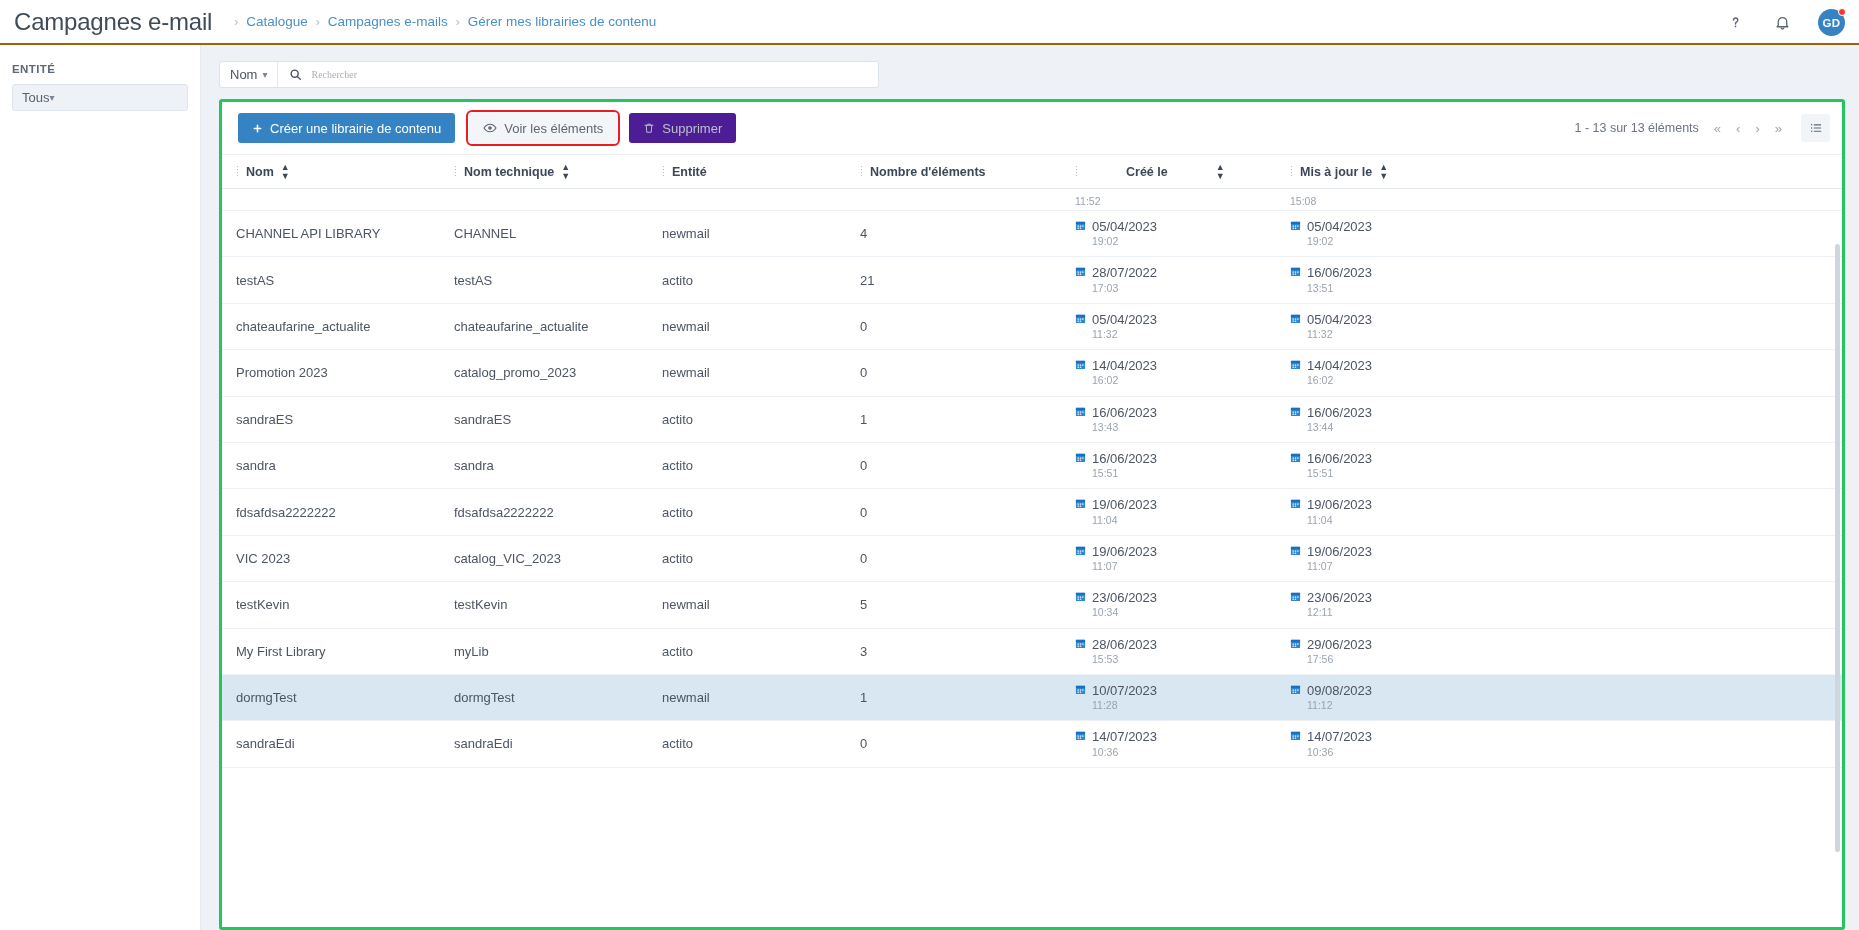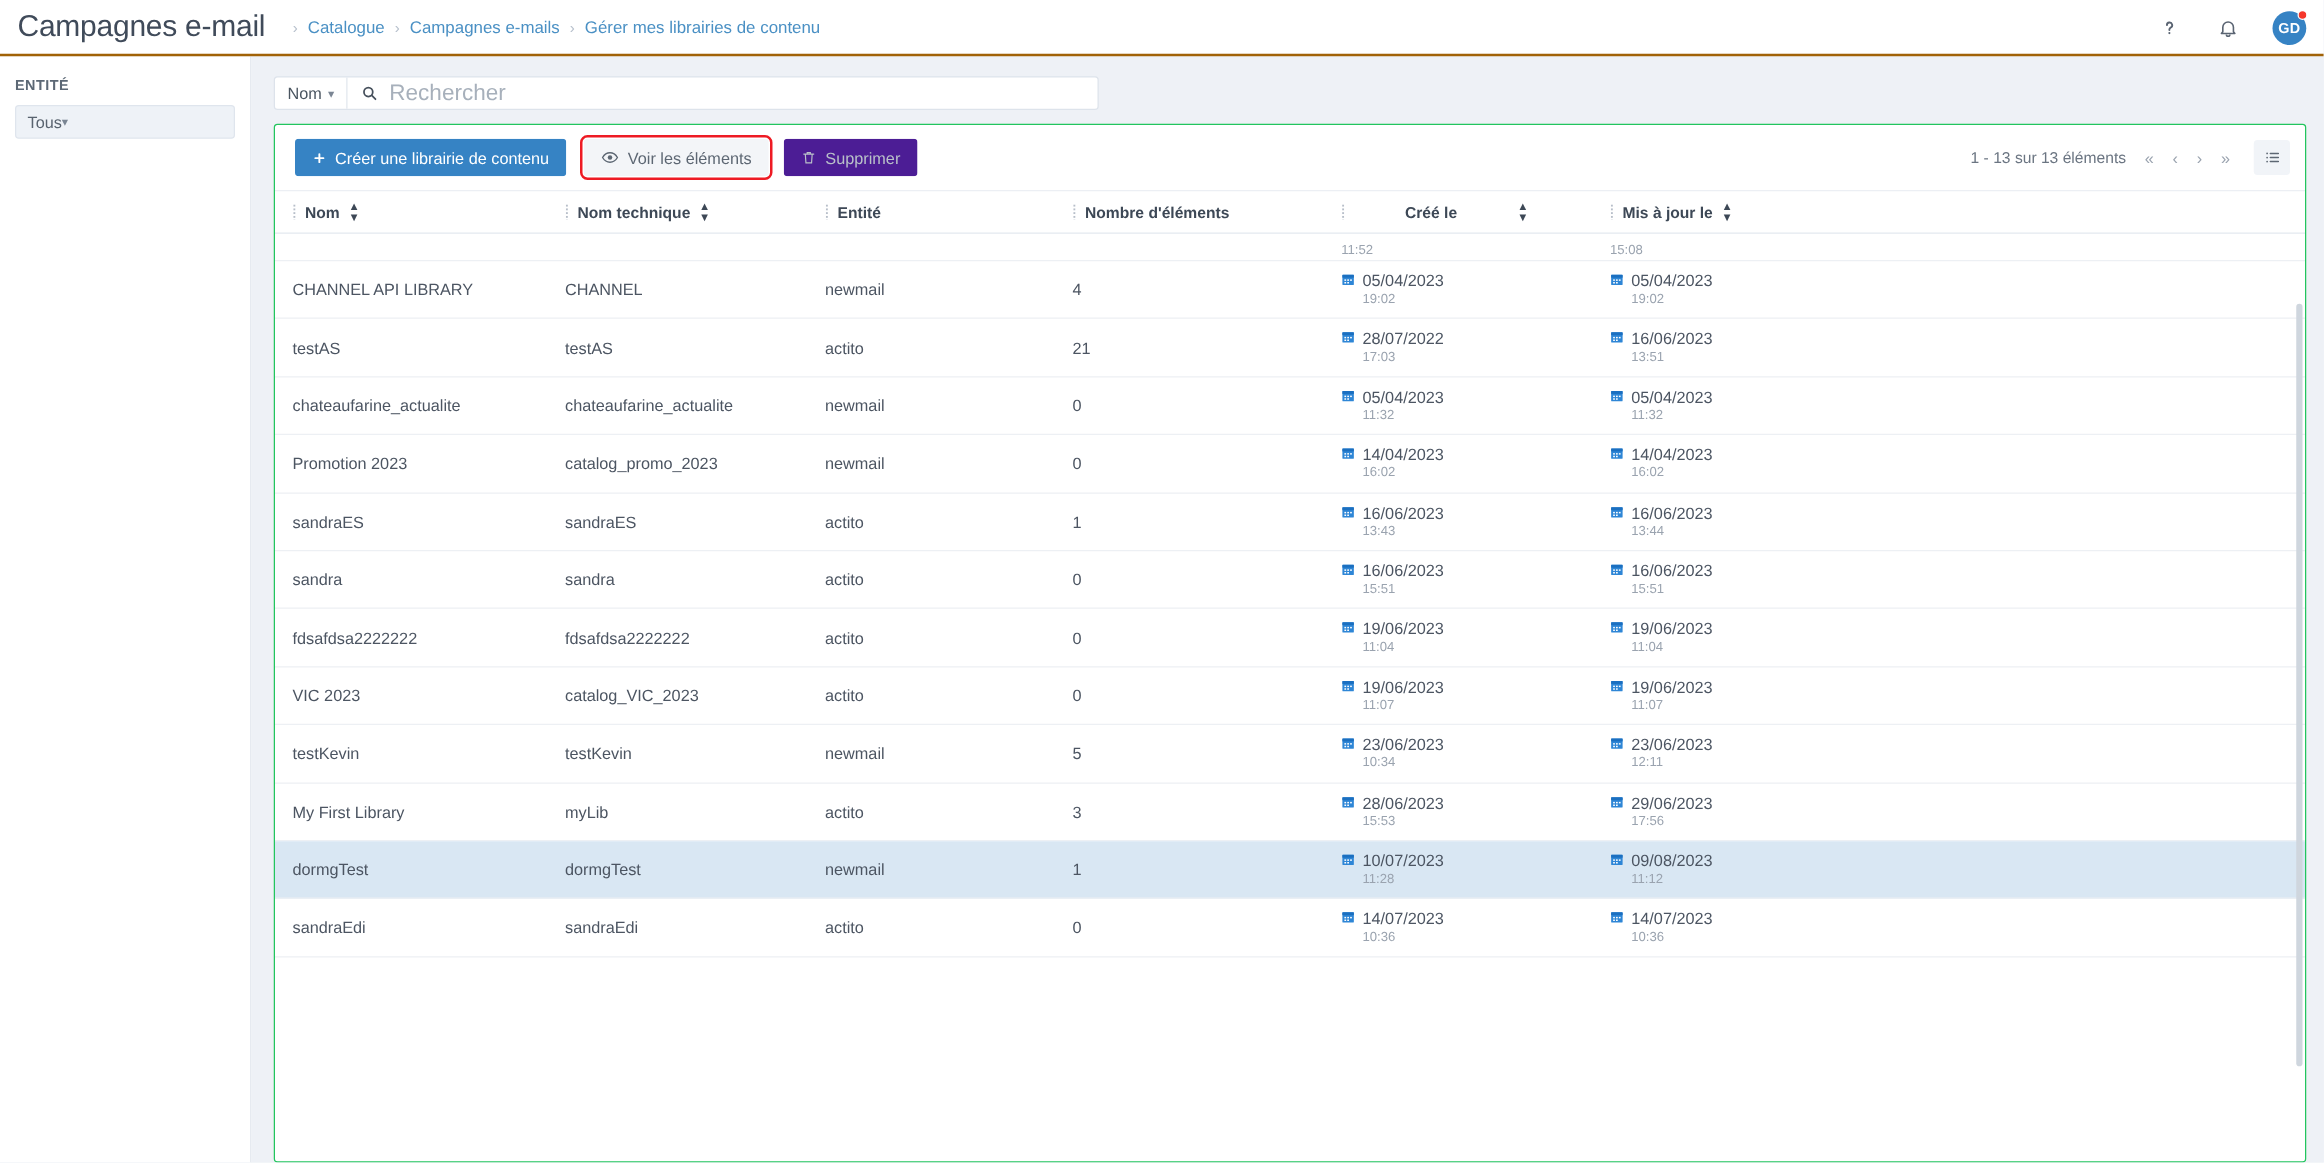--- a/index.html
+++ b/index.html
@@ -87,30 +87,30 @@
     display: flex; align-items: center; gap: 5px;
     padding: 0 10px; height: 100%;
     font-size: 13px; color: #4a5560; cursor: pointer;
     border-right: 1px solid #e2e7ee;
   }
   .sr-search {
     display: flex; align-items: center; gap: 9px;
     padding: 0 11px; flex: 1;
   }
   .sr-search input {
-    border: none; outline: none; font-size: 18px;
+    border: none; outline: none; font-size: 10px;
     color: #4a5560; width: 100%;
-    font-family: Liberation Sans, sans-serif;
+    font-family: Liberation Serif, serif;
     background: transparent;
   }
   .sr-search input::placeholder { color: #a7b0bb; }
 
   
   .panel {
-    background: #fff; border: 1px solid #22c55e; border-radius: 3px;
+    background: #fff; border: 3px solid #22c55e; border-radius: 3px;
     margin-top: 11px; flex: 1; display: flex; flex-direction: column;
     min-height: 0; overflow: hidden;
   }
   .toolbar {
     height: 52px; display: flex; align-items: center;
     padding: 0 12px 0 6px; flex: none;
   }
   .btn {
     height: 30px; display: inline-flex; align-items: center; gap: 7px;
     padding: 0 13px; border-radius: 3px; font-size: 13px;

